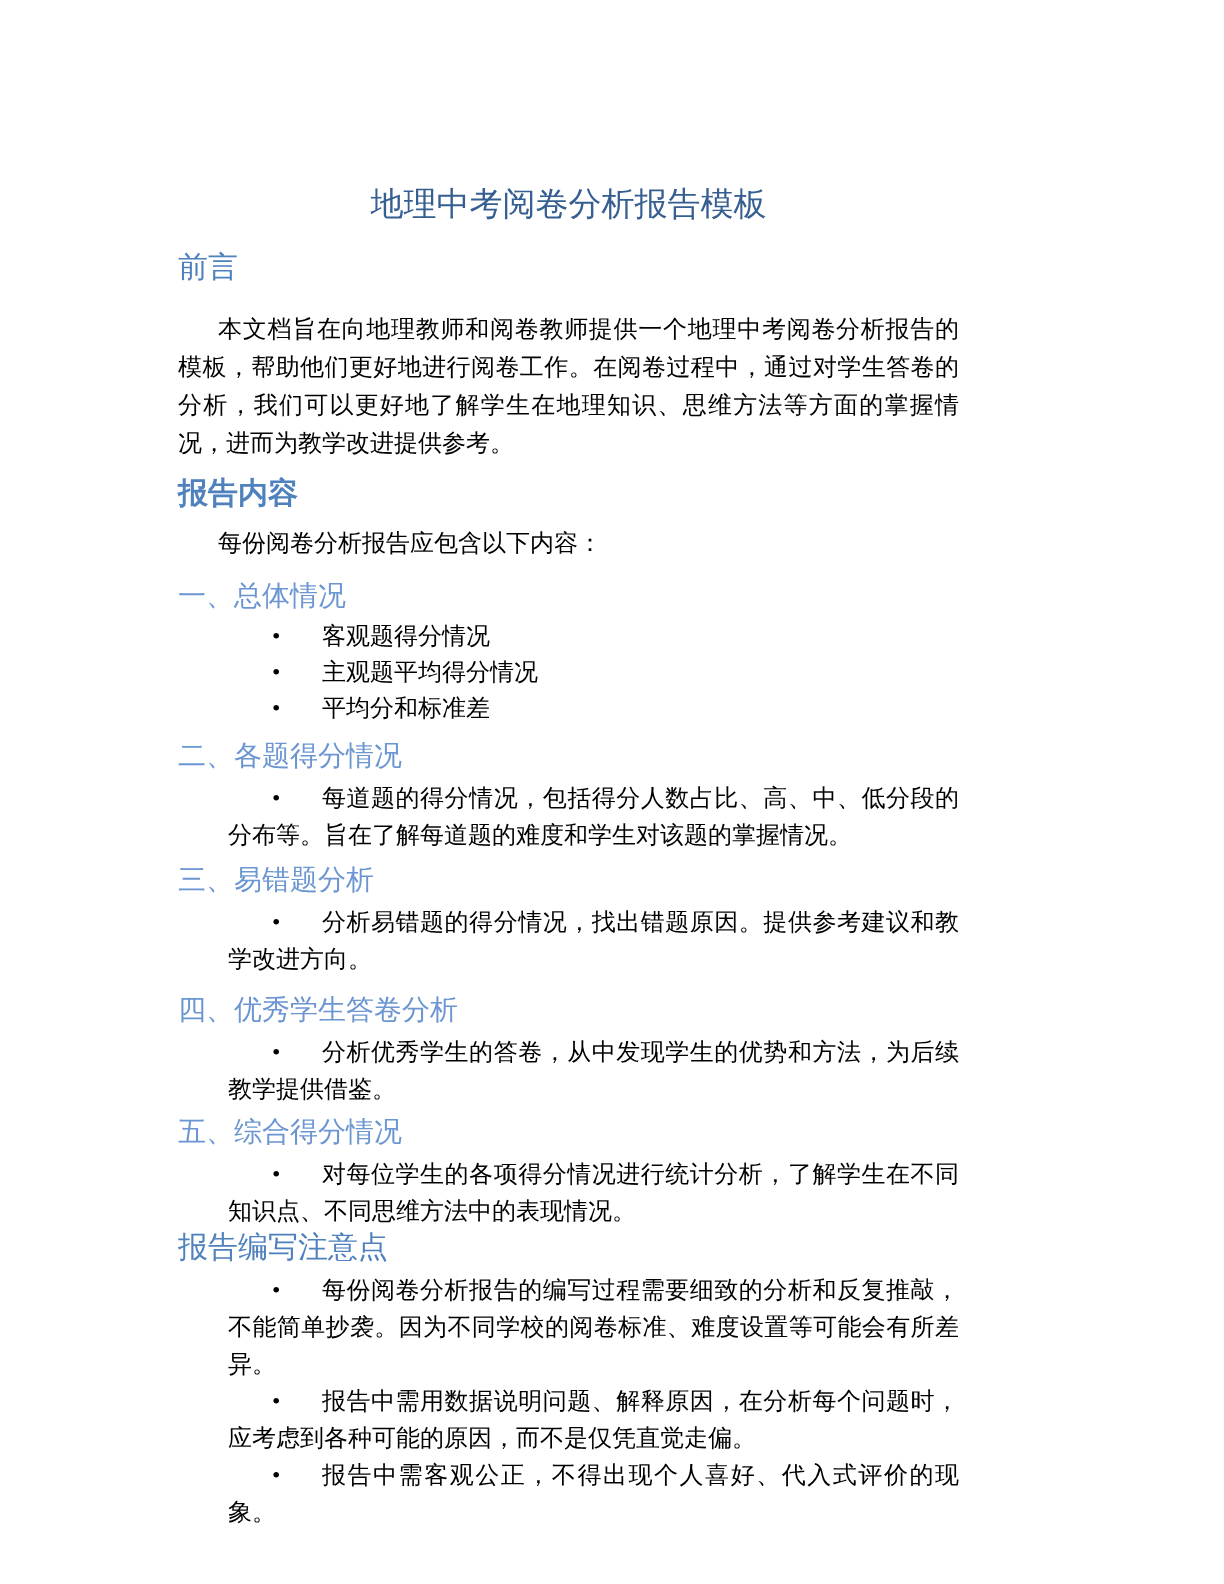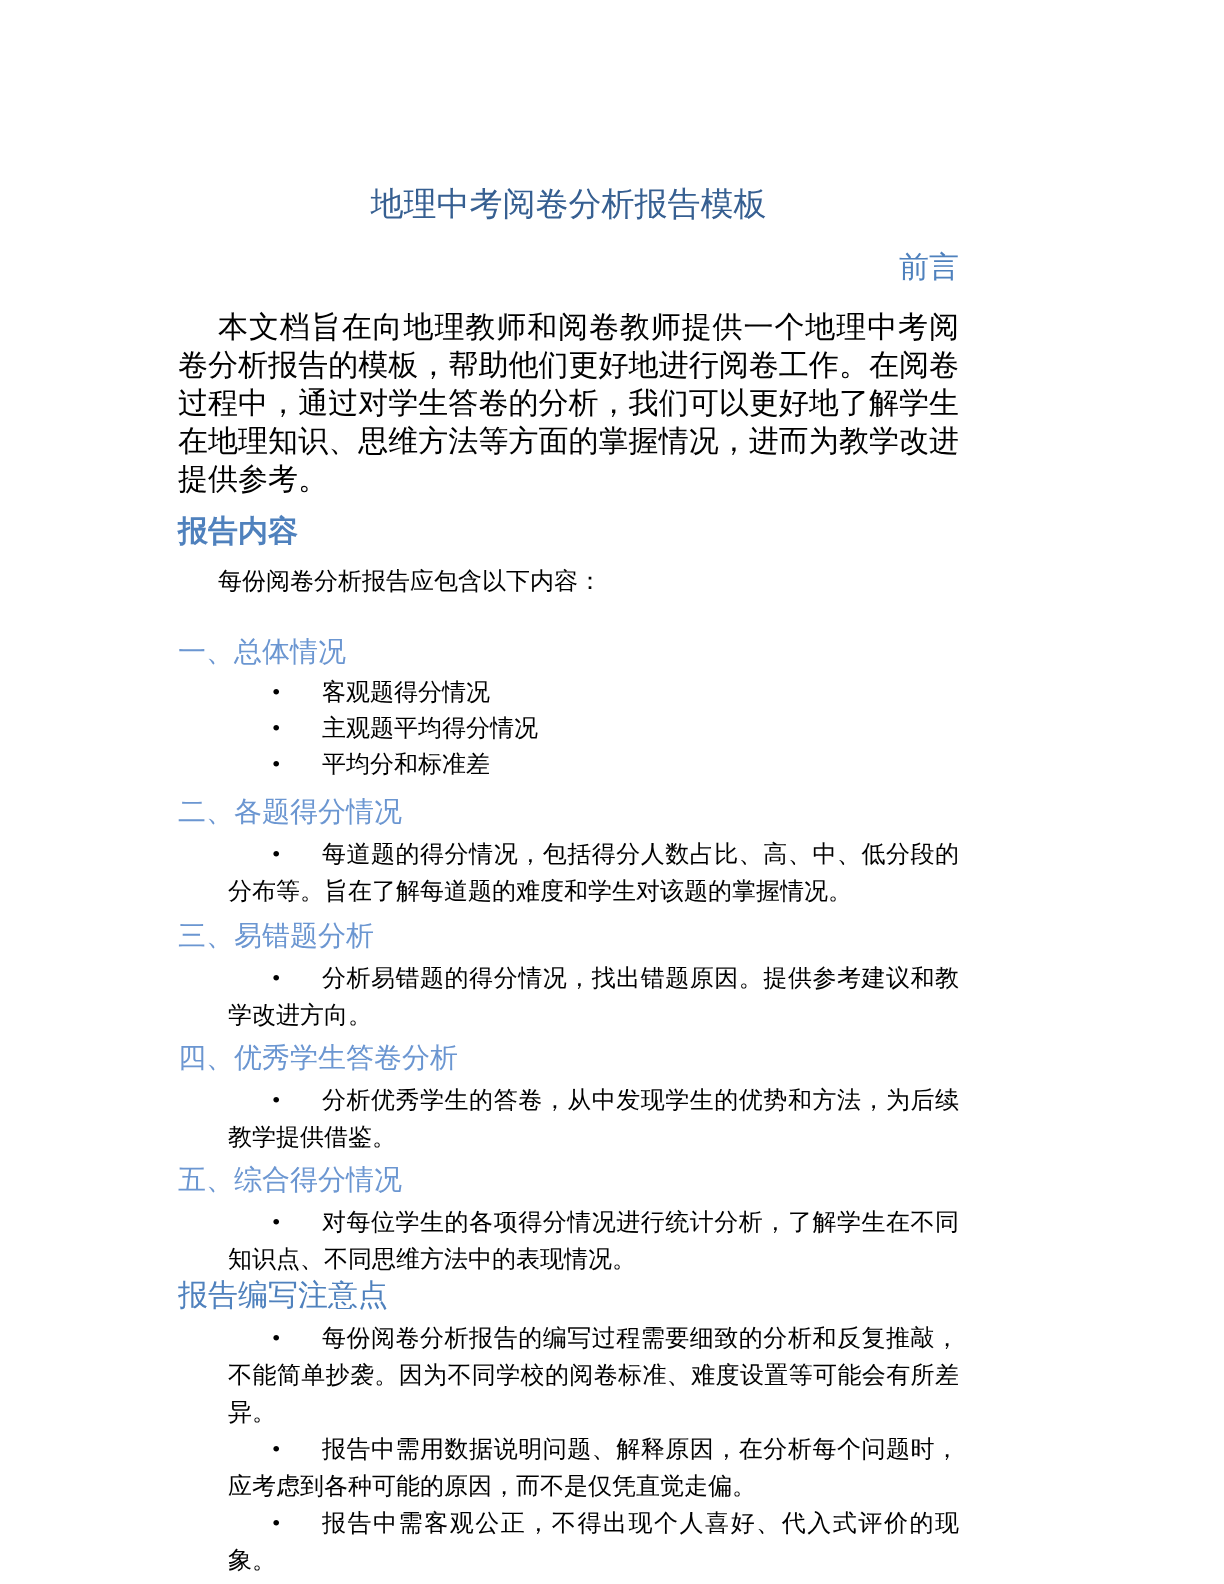--- a/index.html
+++ b/index.html
@@ -29,42 +29,41 @@
     margin: 0;
     font-weight: normal;
   }
   .h1 {
     font-size: 30px;
     line-height: 34px;
     color: #4F81BD;
     font-weight: normal;
     margin: 0;
   }
-  .h1-preface   { margin-top: 28px; text-align: right; }
+  .h1-preface   { margin-top: 28px; }
   .h1-content   { margin-top: 14px; font-weight: bold; }
   .h1-notes     { }
   .h2 {
     font-size: 28px;
     line-height: 32px;
     color: #6B96D1;
     font-weight: normal;
     margin: 0;
   }
-  .h2-s1 { margin-top: 36px; }
+  .h2-s1 { margin-top: 18px; }
   .h2-s2 { margin-top: 14px; }
   .h2-s3 { margin-top: 10px; }
-  .h2-s4 { margin-top: 8px; }
+  .h2-s4 { margin-top: 16px; }
   .h2-s5 { margin-top: 8px; }
   .body-par {
-    font-size: 30px;
+    font-size: 24px;
     line-height: 38px;
     text-align: justify;
     text-indent: 40px;
     margin: 26px 0 0 0;
-    font-family: Liberation Mono, monospace;
   }
   .intro-par {
     font-size: 24px;
     line-height: 38px;
     text-indent: 40px;
     margin: 14px 0 0 0;
   }
   .bullet-list { margin-top: 6px; }
   .bullet-list-tight { margin-top: 8px; }
   .bullet {

